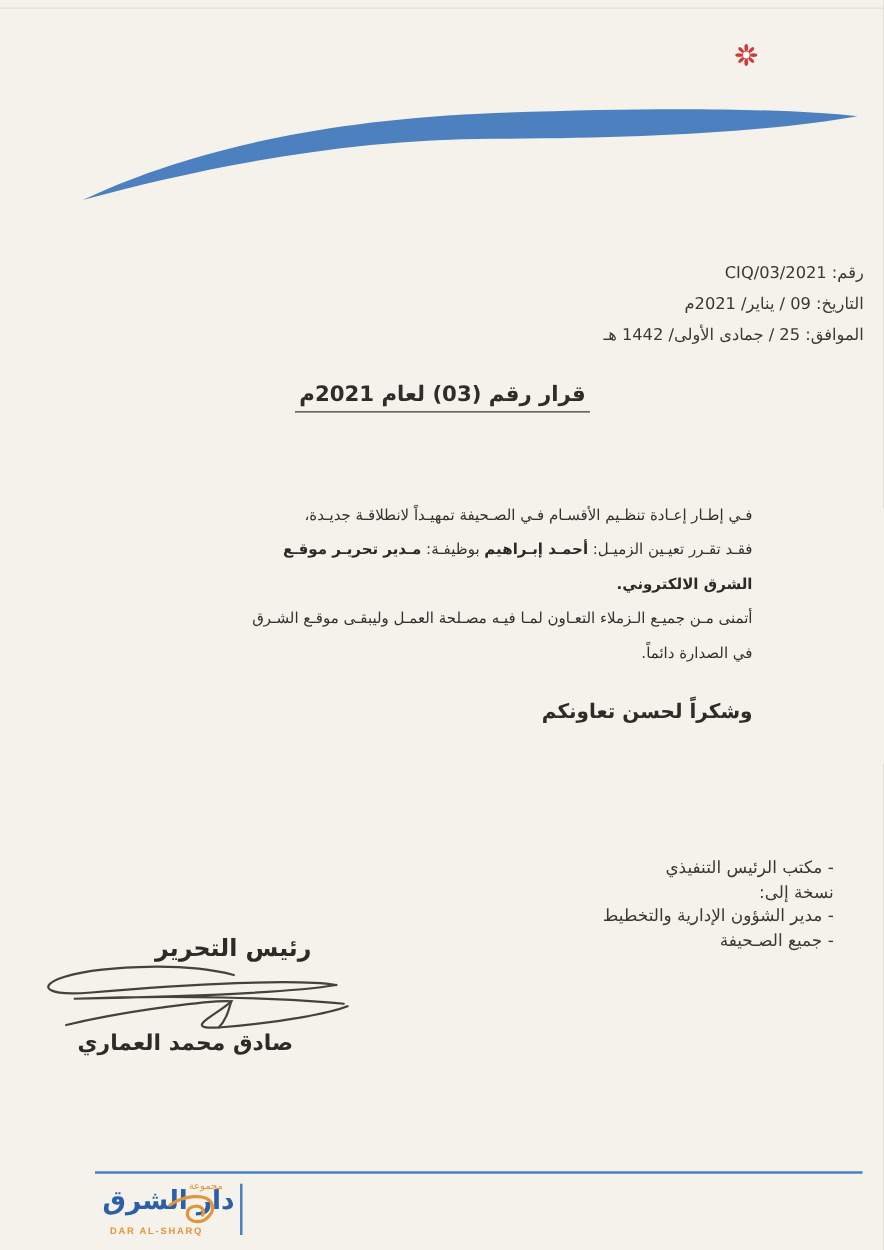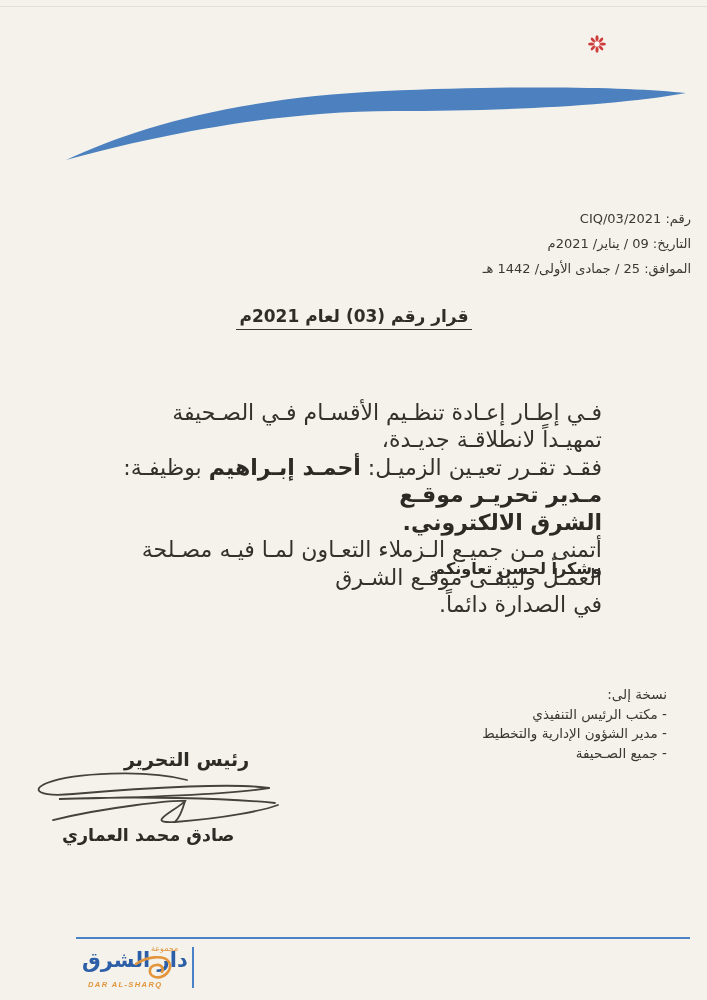--- a/index.html
+++ b/index.html
@@ -28,21 +28,21 @@
   
   .title-wrap{position:absolute;top:306px;left:106px;width:496px;text-align:center;direction:rtl;}
   .title-wrap .t{
     display:inline-block;font-weight:bold;font-size:17px;color:#2f2d28;
     border-bottom:1.6px solid #3a3833;padding:0 3px 3px 3px;
   }
 
   
   .body-text{
     position:absolute;top:371px;left:106px;width:496px;
-    direction:rtl;text-align:right;font-size:22px;line-height:27.5px;
+    direction:rtl;text-align:right;font-size:12px;line-height:27.5px;
     color:#33312c;white-space:pre-line;
   }
   .body-text b{color:#2c2a25;}
 
   .thanks{
     position:absolute;top:559px;left:106px;width:496px;
     direction:rtl;font-weight:bold;font-size:16px;color:#2e2c27;
   }
 
   
@@ -54,21 +54,21 @@
   
   .sig-role{position:absolute;top:748px;left:124px;direction:rtl;font-weight:bold;font-size:19px;color:#2d2b26;}
   .sig-scribble{position:absolute;left:25px;top:770px;width:270px;height:66px;}
   .sig-name{position:absolute;top:825px;left:62px;direction:rtl;font-weight:bold;font-size:17.5px;color:#2d2b26;}
 
   
   .footer-rule{position:absolute;left:76px;top:937px;width:614px;height:2px;background:#4a82c8;}
   .fbrand-ar{position:absolute;left:82px;top:948px;font-size:21px;font-weight:bold;color:#2c5fa8;direction:rtl;}
   .fbrand-group{position:absolute;left:151px;top:944px;font-size:8px;color:#e2953b;direction:rtl;}
   .fbrand-swirl{position:absolute;left:133px;top:951px;width:42px;height:32px;}
-  .fbrand-en{position:absolute;left:88px;top:980px;font-size:7.5px;font-weight:bold;color:#e2953b;letter-spacing:1.4px;font-family:"Liberation Sans",sans-serif;font-style:italic;}
+  .fbrand-en{position:absolute;left:88px;top:980px;font-size:7.5px;font-weight:bold;color:#e2953b;letter-spacing:1.4px;font-family:"Liberation Sans",sans-serif;}
   .fdivider{position:absolute;left:192px;top:947px;width:2px;height:41px;background:#4a82c8;}
   .fcontact{
     position:absolute;left:206px;top:947px;width:492px;
     font-family:"Liberation Sans",sans-serif;font-size:13.5px;line-height:19.5px;
     color:#3f7dc4;white-space:nowrap;
   }
 </style>
 </head>
 <body>
 
@@ -109,22 +109,22 @@
     <span>فـي إطـار إعـادة تنظـيم الأقسـام فـي الصـحيفة تمهيـداً لانطلاقـة جديـدة،
 فقـد تقـرر تعيـين الزميـل: </span><b>أحمـد إبـراهيم</b><span> بوظيفـة: </span><b>مـدير تحريـر موقـع
 الشرق الالكتروني.</b><span>
 أتمنى مـن جميـع الـزملاء التعـاون لمـا فيـه مصـلحة العمـل وليبقـى موقـع الشـرق
 في الصدارة دائماً.</span>
   </div>
 
   <div class="thanks">وشكراً لحسن تعاونكم</div>
 
   <div class="copies">
+    <div>- مكتب الرئيس التنفيذي</div>
     <div>نسخة إلى:</div>
-    <div>- مكتب الرئيس التنفيذي</div>
     <div>- مدير الشؤون الإدارية والتخطيط</div>
     <div>- جميع الصـحيفة</div>
   </div>
 
   <div class="sig-role">رئيس التحرير</div>
 
   <svg class="sig-scribble" viewBox="0 0 270 66">
     <g fill="none" stroke="#45423c" stroke-width="1.8" stroke-linecap="round">
       <path d="M162,10 C120,-1 48,3 22,13 C5,20 14,27 48,24 C128,17 212,13 244,18"></path>
       <path d="M244,18 C196,26 88,28 34,29 C112,26 200,28 250,33"></path>

